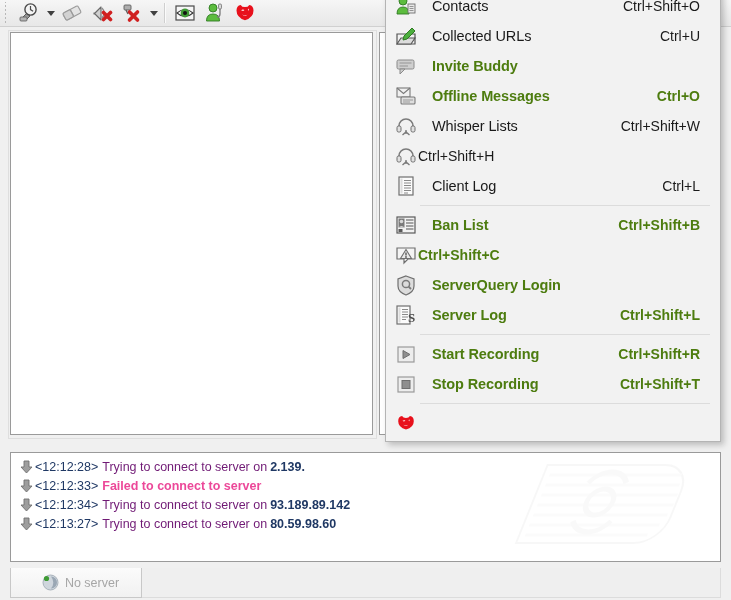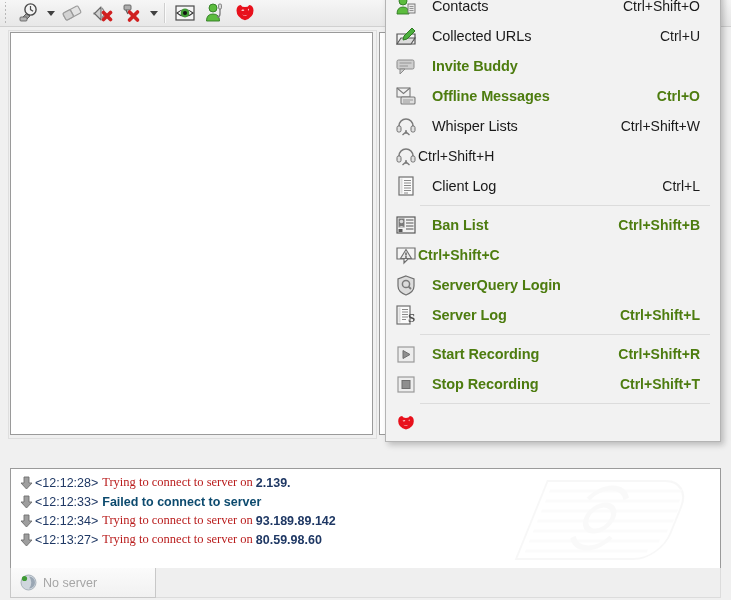--- a/index.html
+++ b/index.html
@@ -90,21 +90,20 @@
   }
 
   .logpanel {
     position: absolute;
     left: 10px; top: 452px;
     width: 711px; height: 110px;
     background: #ffffff;
     border: 1px solid #9a9a9a;
     box-sizing: border-box;
     overflow: hidden;
-    margin-top: 16px;
   }
   .logwatermark {
     position: absolute;
     right: 20px; top: 6px;
     width: 190px; height: 100px;
     opacity: .5;
     pointer-events: none;
   }
   .loglist {
     position: relative;
@@ -113,43 +112,44 @@
     color: #1f3864;
   }
   .logrow {
     display: flex;
     align-items: center;
     height: 19px;
     white-space: nowrap;
   }
   .logicon { width: 18px; flex: none; display: flex; align-items: center; justify-content: center; }
   .logtime { color: #1f3864; }
-  .logtext { color: #b91c1c; margin-left: 4px; font-family: Liberation Serif, serif; }
+  .logtext { color: #701a75; margin-left: 4px; }
   .logip { font-weight: bold; color: #1f3864; margin-left: 3px; }
-  .logfail { color: #0c4a6e; font-weight: bold; margin-left: 4px; }
+  .logfail { color: #ec4899; font-weight: bold; margin-left: 4px; }
 
   
   .tabbar {
     position: absolute;
     left: 10px; top: 568px;
     width: 711px; height: 30px;
     display: flex;
     align-items: stretch;
   }
   .tab {
-    width: 146px;
+    width: 132px;
     display: flex;
     align-items: center;
     padding-left: 9px;
     box-sizing: border-box;
     background: linear-gradient(to bottom, #fbfbfb, #f1f1f1);
     border: 1px solid #c8c8c8;
     border-top: none;
     color: #a6a6a6;
     font-size: 12.5px;
+    justify-content: center;
   }
   .tab .tl { margin-left: 6px; }
   .tabrest {
     flex: 1;
     background: #efefef;
     border: 1px solid #dcdcdc;
     border-top: none;
     border-left: none;
   }
 

